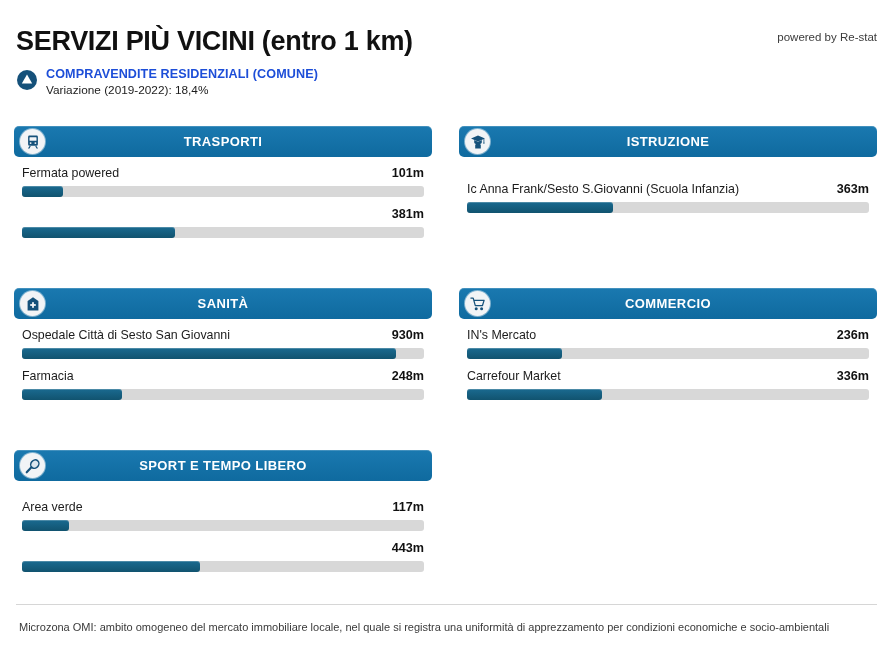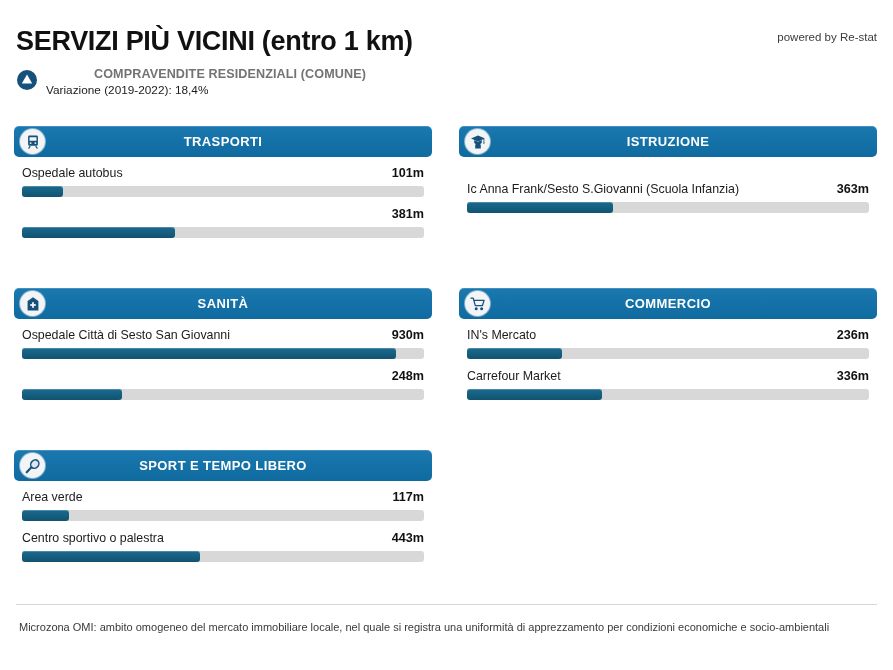--- a/index.html
+++ b/index.html
@@ -59,25 +59,24 @@
     height: 22px;
   }
   .indicator-text {
     position: absolute;
     left: 30px;
     top: 0;
   }
   .indicator-title {
     font-size: 12.6px;
     font-weight: bold;
-    color: #737373;
+    color: #1d4ed8;
     letter-spacing: 0.1px;
     line-height: 16px;
     white-space: nowrap;
-    margin-left: 48px;
   }
   .indicator-sub {
     font-size: 11.8px;
     color: #1c1c1c;
     line-height: 16px;
     white-space: nowrap;
   }
 
   
   .card {
@@ -209,21 +208,21 @@
       <rect x="4.5" y="3.2" width="7" height="3.6" rx="0.5" fill="#f2f4f6"></rect>
       <circle cx="5.6" cy="9.1" r="0.95" fill="#f2f4f6"></circle>
       <circle cx="10.4" cy="9.1" r="0.95" fill="#f2f4f6"></circle>
       <path d="M4.6 12.1 2.9 14.6h1.6l1.3-2.5zM11.4 12.1l1.7 2.5h-1.6l-1.3-2.5z" fill="#15517a"></path>
     </svg>
       </span>
       <span class="card-header-title">TRASPORTI</span>
     </div>
     <div class="service-list" style="margin-top:6px">
     <div class="service-row">
-      <div class="service-label">Ospedale autobus</div>
+      <div class="service-label">Fermata powered</div>
       <div class="service-value">101m</div>
       <div class="service-track">
         <div class="service-fill" style="width:10.1%"></div>
       </div>
     </div>
     <div class="service-row">
       <div class="service-value">381m</div>
       <div class="service-track">
         <div class="service-fill" style="width:38.1%"></div>
       </div>
@@ -266,20 +265,21 @@
     </div>
     <div class="service-list" style="margin-top:6px">
     <div class="service-row">
       <div class="service-label">Ospedale Città di Sesto San Giovanni</div>
       <div class="service-value">930m</div>
       <div class="service-track">
         <div class="service-fill" style="width:93%"></div>
       </div>
     </div>
     <div class="service-row">
+      <div class="service-label">Farmacia</div>
       <div class="service-value">248m</div>
       <div class="service-track">
         <div class="service-fill" style="width:24.8%"></div>
       </div>
     </div>
       </div>
     </div>
     <div class="card card-col-right" style="top: 288px;">
     <div class="card-header">
       <span class="card-header-icon">
@@ -312,30 +312,29 @@
     <div class="card-header">
       <span class="card-header-icon">
         <svg width="16" height="16" viewBox="0 0 16 16">
       <ellipse cx="9.8" cy="6.1" rx="4.6" ry="5.2" transform="rotate(38 9.8 6.1)" fill="#15517a"></ellipse>
       <ellipse cx="9.8" cy="6.1" rx="3.1" ry="3.7" transform="rotate(38 9.8 6.1)" fill="#dbe6ee"></ellipse>
       <path d="M6.4 9.3 1.7 14.3" stroke="#15517a" stroke-width="2.1" stroke-linecap="round"></path>
     </svg>
       </span>
       <span class="card-header-title">SPORT E TEMPO LIBERO</span>
     </div>
-    <div class="service-list" style="margin-top:6px">
+    <div class="service-list" style="margin-top:16px">
     <div class="service-row">
       <div class="service-label">Area verde</div>
       <div class="service-value">117m</div>
       <div class="service-track">
         <div class="service-fill" style="width:11.7%"></div>
       </div>
     </div>
     <div class="service-row">
-      <div class="service-label">Centro sportivo o palestra</div>
       <div class="service-value">443m</div>
       <div class="service-track">
         <div class="service-fill" style="width:44.3%"></div>
       </div>
     </div>
       </div>
     </div>
   </div>
 
 <div class="footnote-rule"></div>

